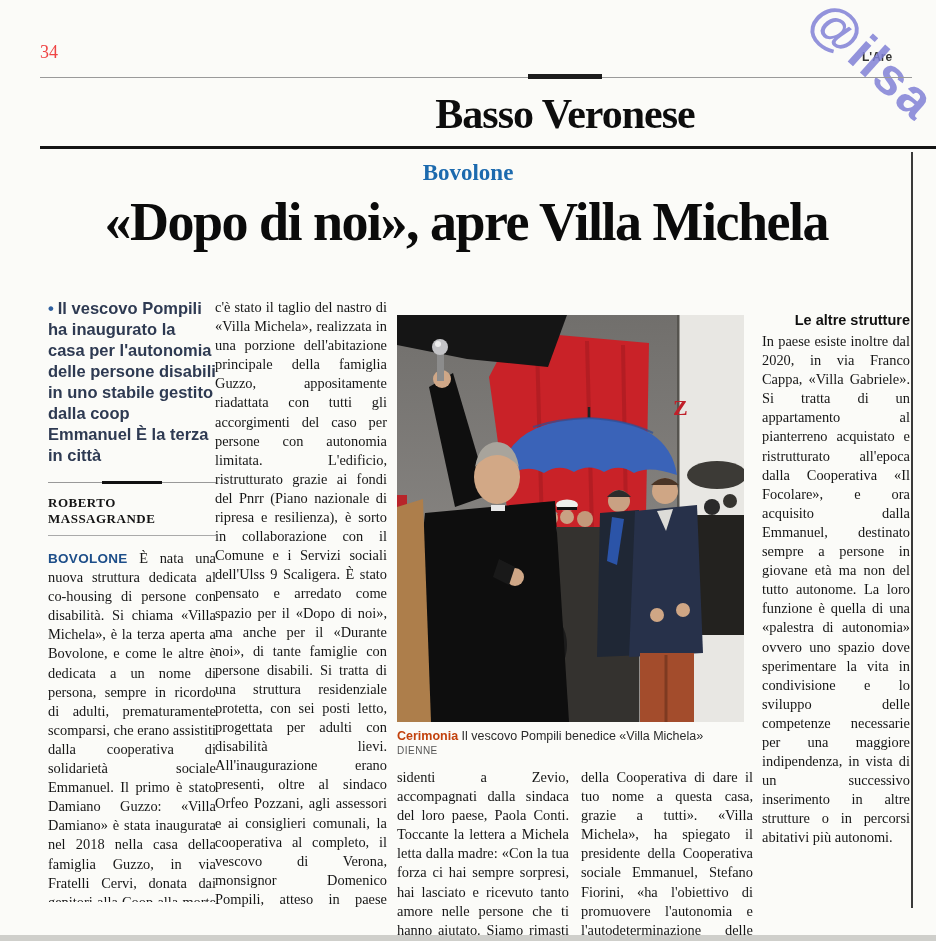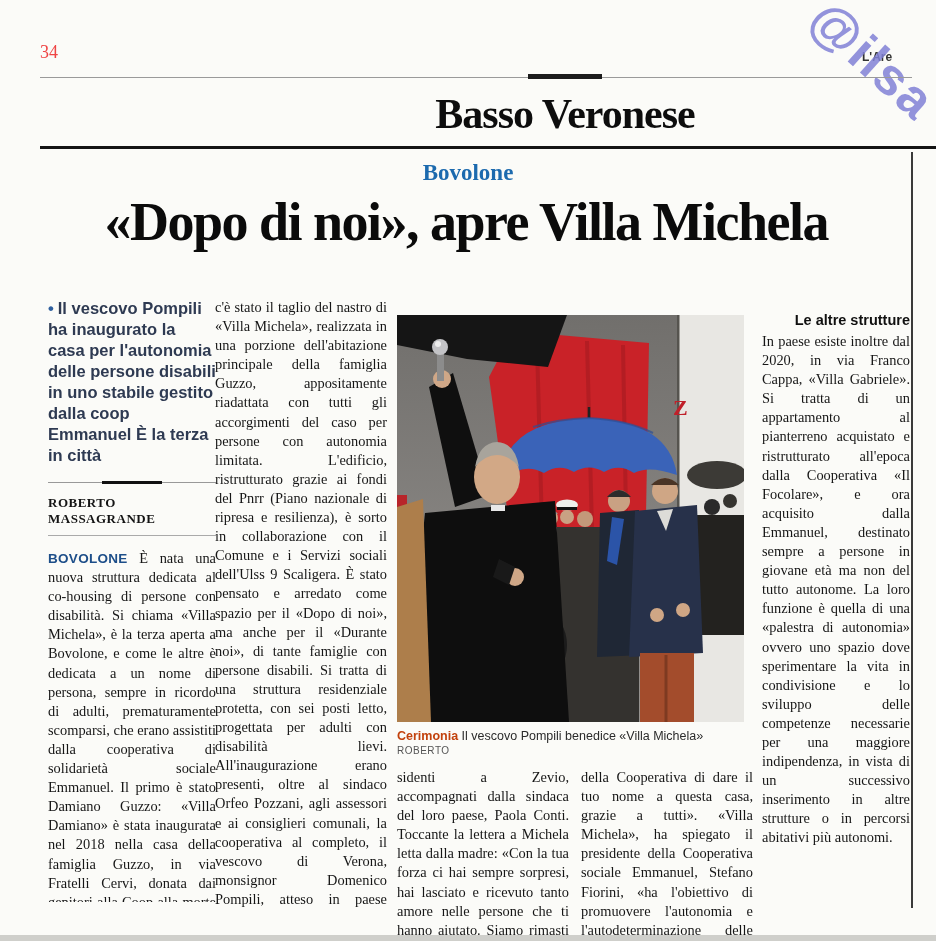--- a/index.html
+++ b/index.html
@@ -194,14 +194,14 @@
       <rect x="94" y="190" width="14" height="6" fill="#e8e8e8"></rect>
       <circle cx="118" cy="262" r="9" fill="#cfa787"></circle>
       <polygon points="102,244 118,252 112,270 96,262" fill="#191919"></polygon>
     </g>
 
     <polygon points="0,192 26,184 34,407 0,407" fill="#ad7e4b"></polygon>
   </svg>
 </div>
 
 <div class="caption">
-  <span class="cap-label">Cerimonia</span><span> Il vescovo Pompili benedice «Villa Michela» </span><span class="cap-credit">ROBERTO</span>
+  <span class="cap-label">Cerimonia</span><span> Il vescovo Pompili benedice «Villa Michela» </span><span class="cap-credit">DIENNE</span>
 </div>
 
 </body></html>

